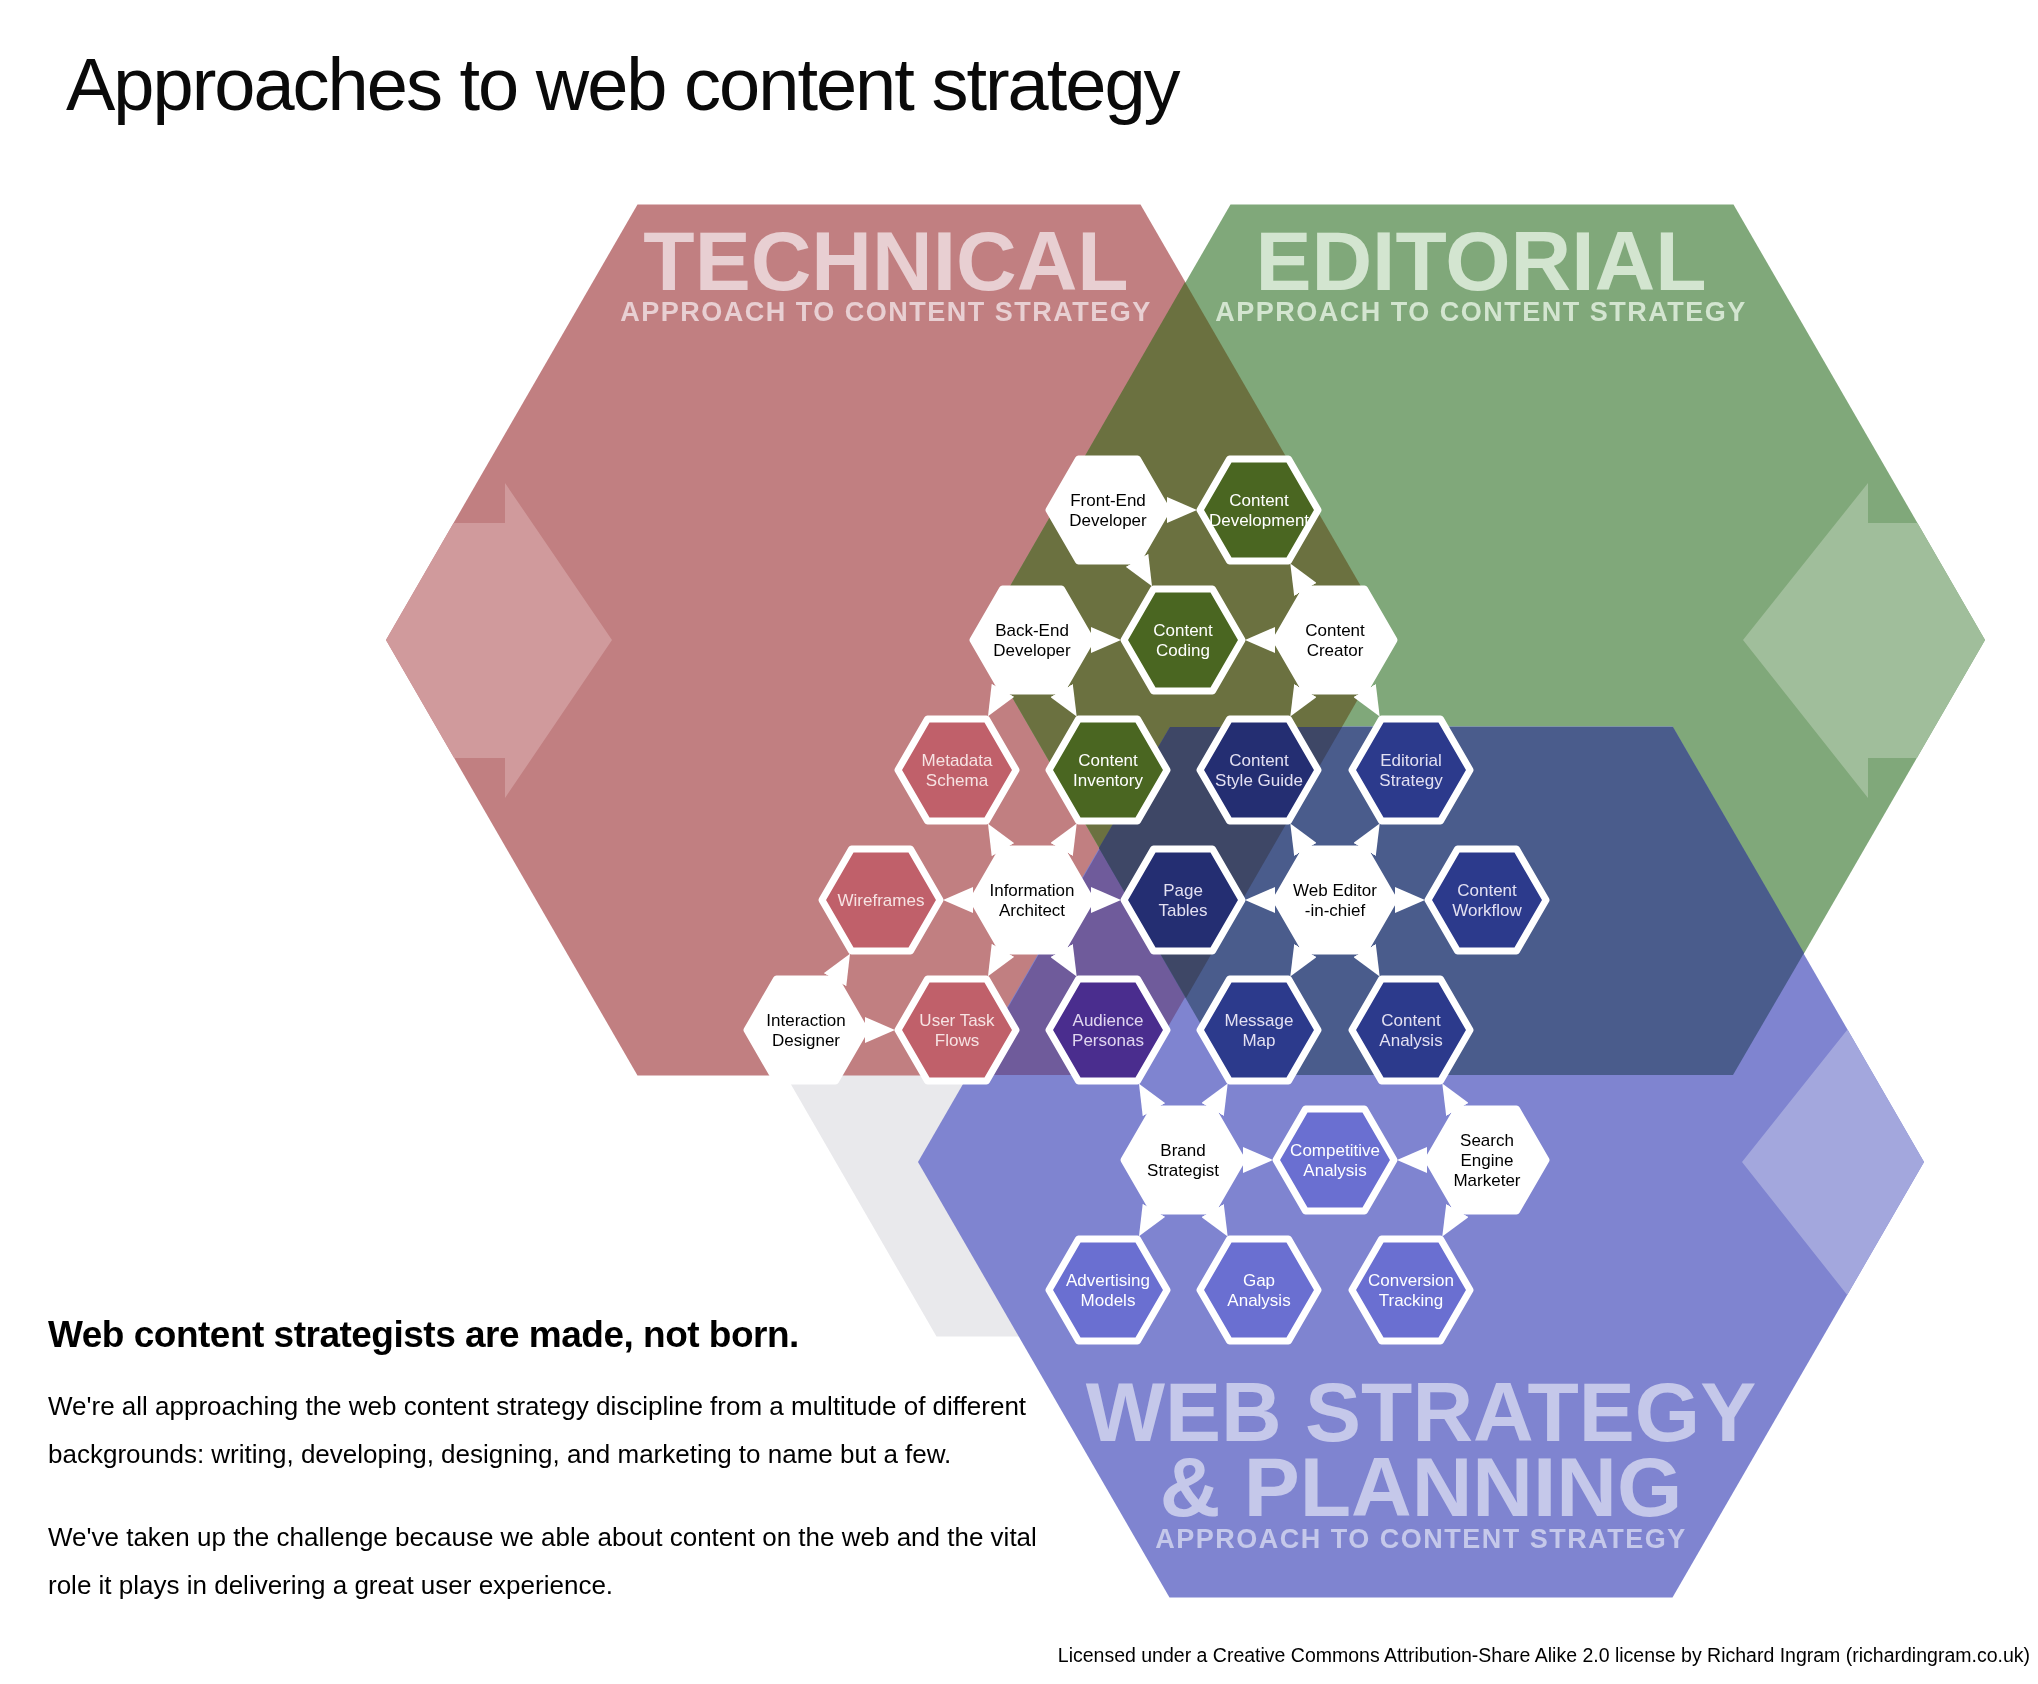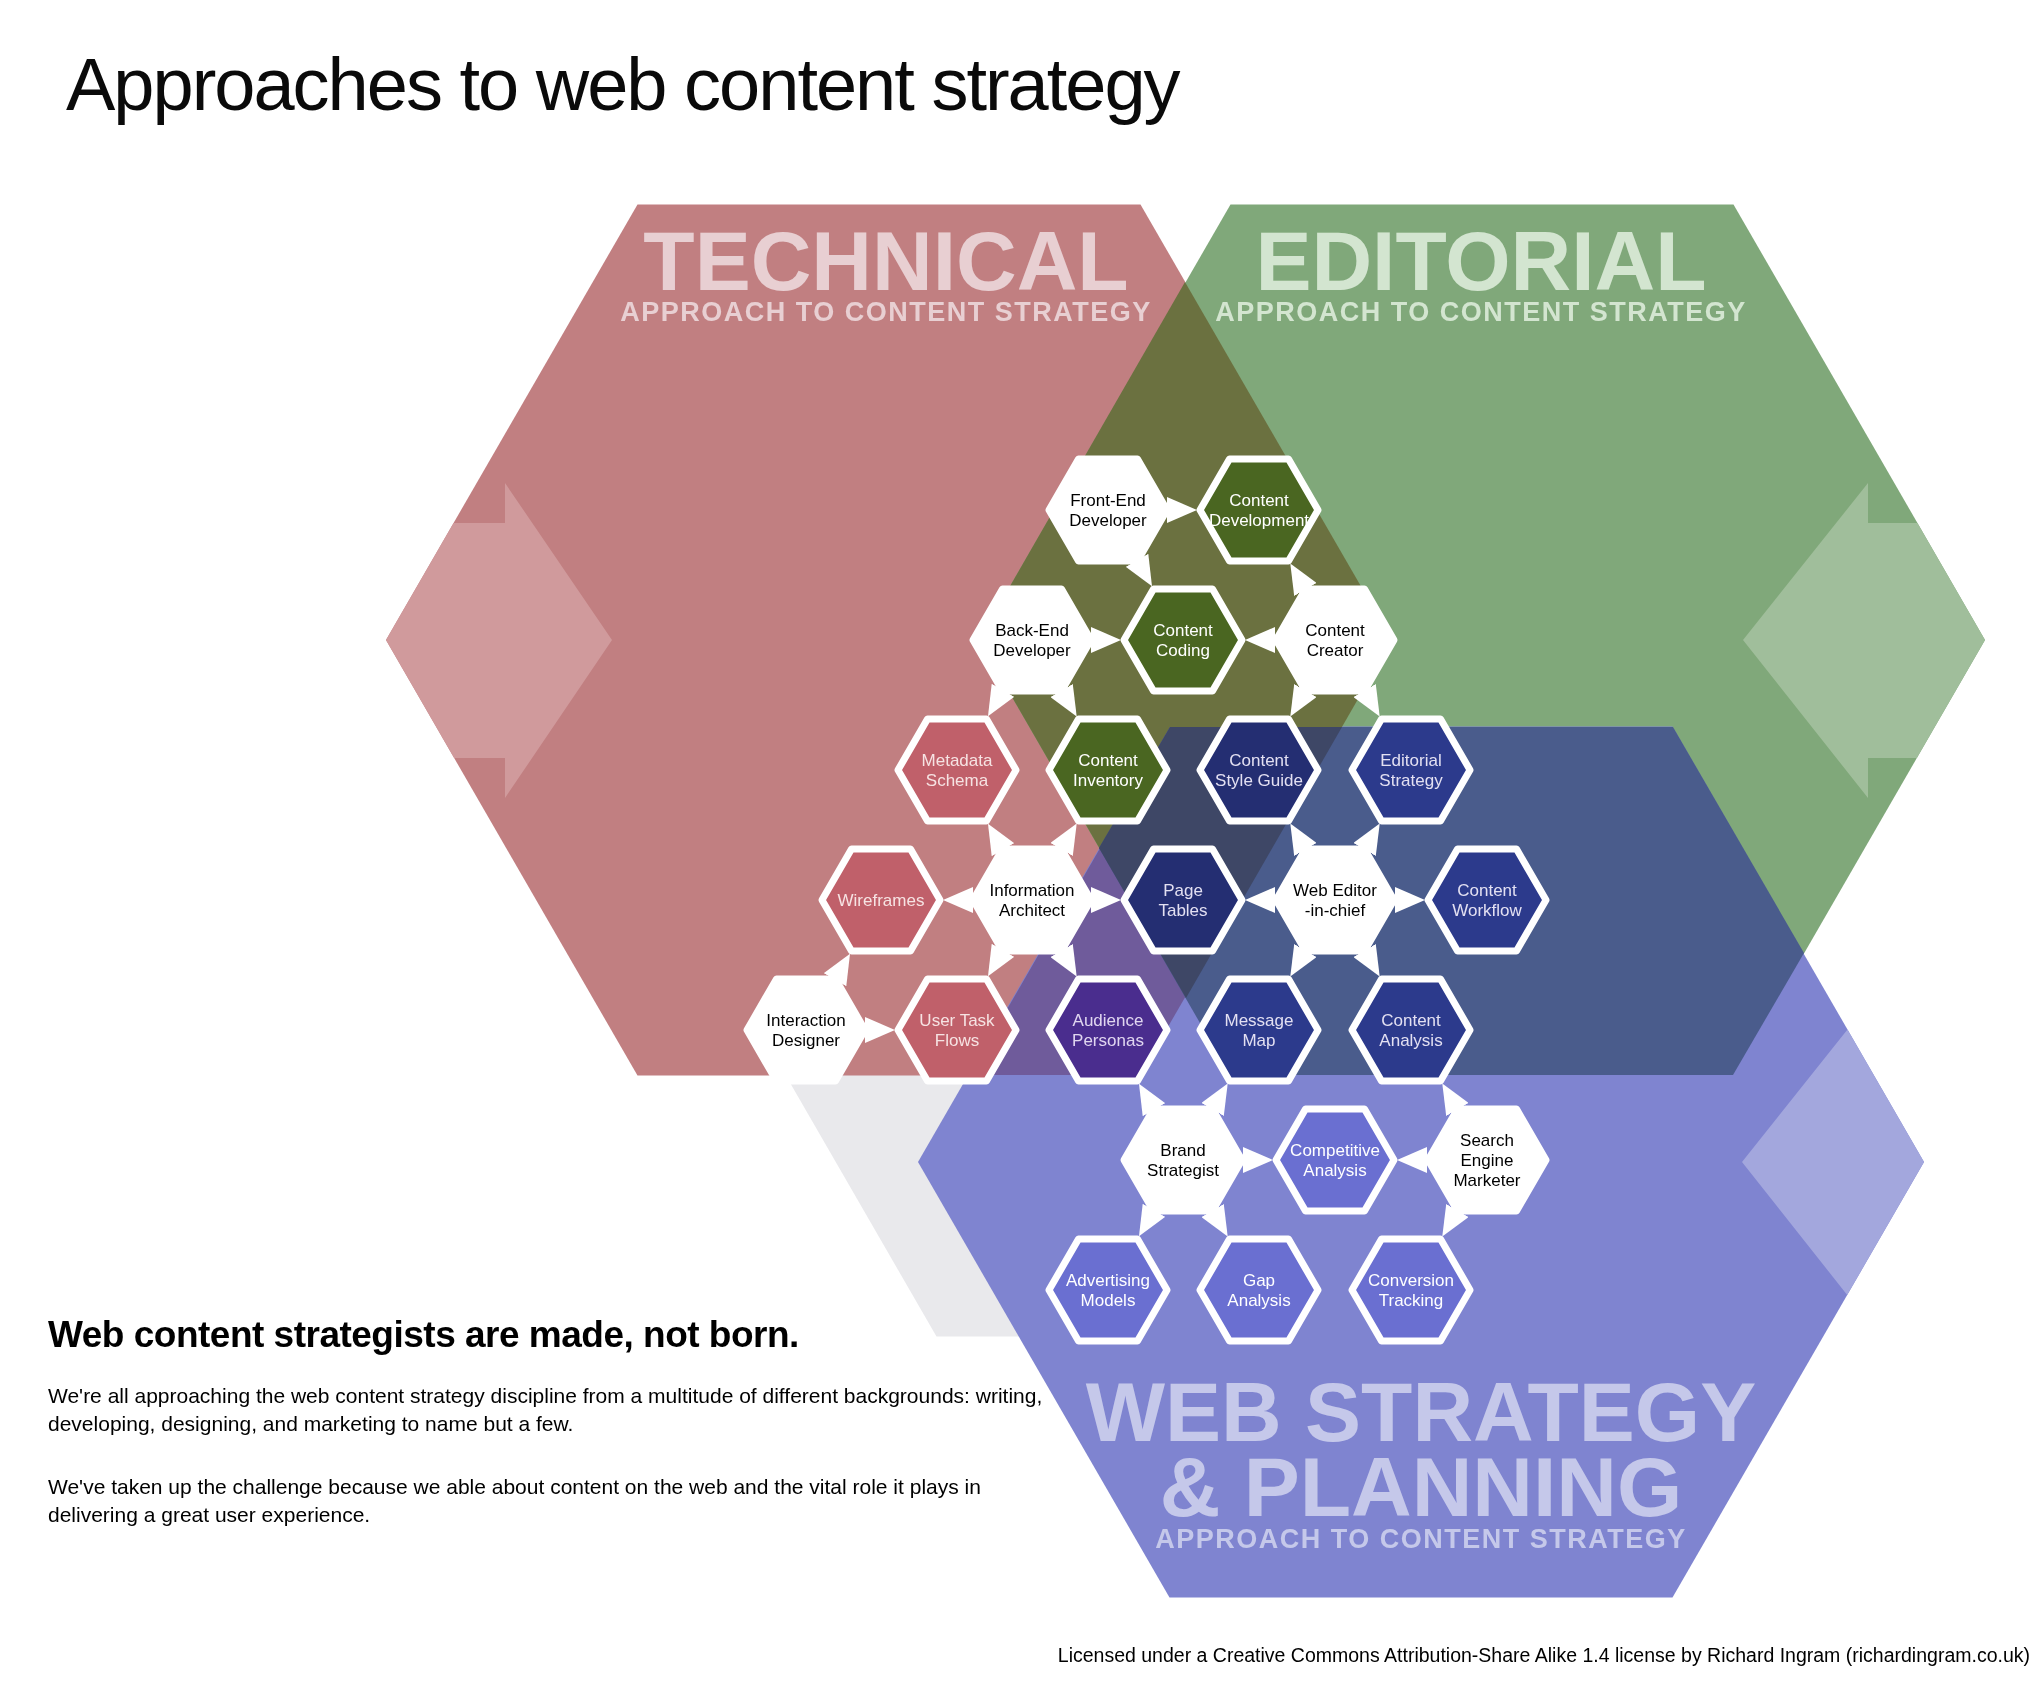--- a/index.html
+++ b/index.html
@@ -5,21 +5,21 @@
   html,body{margin:0;padding:0;background:#ffffff;}
   #canvas{position:relative;width:2038px;height:1684px;background:#ffffff;overflow:hidden;
           font-family:"Liberation Sans",sans-serif;}
   #diagram{position:absolute;left:0;top:0;}
   h1.page-title{position:absolute;left:50px;top:26px;margin:16px;font-weight:400;
 :       font-size:74px;letter-spacing:-2px;color:#0a0a0a;font-family:"Liberation Sans",sans-serif;}
   .page-title{position:absolute;left:50px;top:26px;margin:0;font-weight:400;
        font-size:74px;letter-spacing:-2px;color:#0a0a0a;}
   .aside{position:absolute;left:48px;top:1314px;width:1015px;color:#000;}
   .aside h2{font-size:37px;font-weight:700;letter-spacing:-0.5px;margin:0 0 26px 0;}
-  .aside p{font-size:21px;line-height:28px;margin:0 0 35px 0;}
+  .aside p{font-size:26px;line-height:48px;margin:0 0 35px 0;}
   .footer{position:absolute;right:8px;top:1644px;font-size:19.5px;color:#000;}
   .region-title{font-family:"Liberation Sans",sans-serif;font-weight:bold;font-size:84px;text-anchor:middle;}
   .region-sub{font-family:"Liberation Sans",sans-serif;font-weight:bold;font-size:27px;
               letter-spacing:1.5px;text-anchor:middle;}
   .node-label{font-family:"Liberation Sans",sans-serif;font-size:17px;text-anchor:middle;}
   .edge{stroke:#ffffff;stroke-width:7;}
   .node-hex{stroke:#ffffff;stroke-width:7;stroke-linejoin:round;}
 </style>
 </head>
 <body>
@@ -229,14 +229,14 @@
   </svg>
 
   <h1 class="page-title">Approaches to web content strategy</h1>
 
   <div class="aside">
     <h2>Web content strategists are made, not born.</h2>
     <p>We're all approaching the web content strategy discipline from a multitude of different backgrounds: writing, developing, designing, and marketing to name but a few.</p>
     <p>We've taken up the challenge because we able about content on the web and the vital role it plays in delivering a great user experience.</p>
   </div>
 
-  <div class="footer">Licensed under a Creative Commons Attribution-Share Alike 1.4 license by Richard Ingram (richardingram.co.uk)</div>
+  <div class="footer">Licensed under a Creative Commons Attribution-Share Alike 2.0 license by Richard Ingram (richardingram.co.uk)</div>
 </div>
 
 </body></html>

